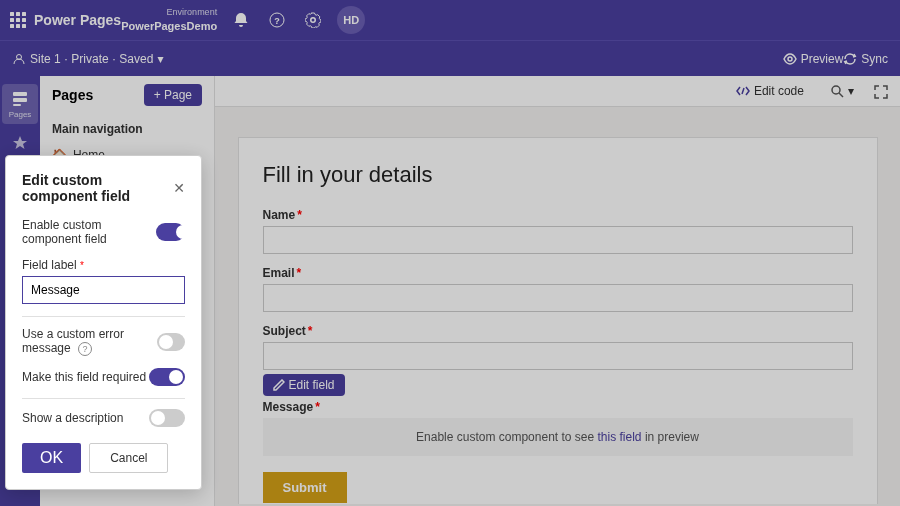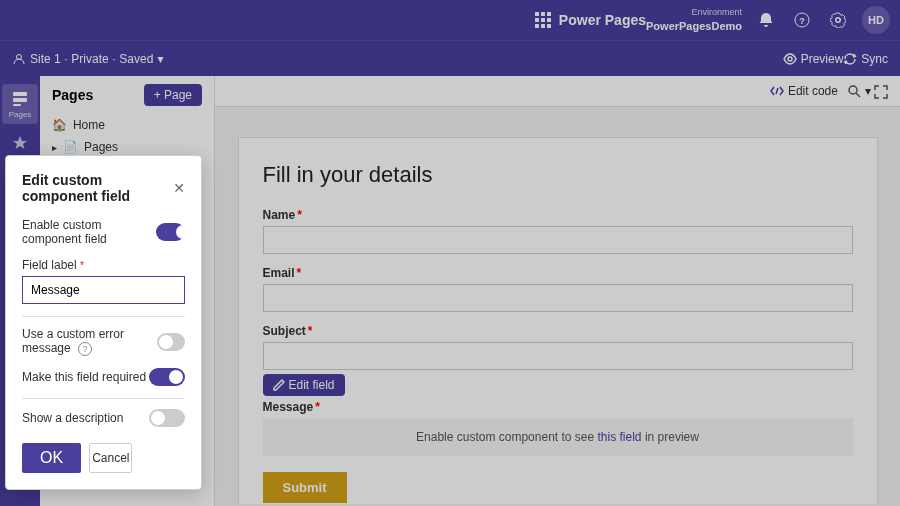--- a/index.html
+++ b/index.html
@@ -1,20 +1,20 @@
 <!DOCTYPE html>
 <html><head>
   <meta charset="utf-8">
   <style>
     * { box-sizing: border-box; margin: 0; padding: 0; }
     body { font-family: 'Segoe UI', Arial, sans-serif; font-size: 13px; background: #f3f2f1; overflow: hidden; width: 900px; height: 506px; }
 
     
     .top-bar {
-      display: flex; align-items: center; justify-content: flex-end;
+      display: flex; align-items: center; justify-content: flex-start;
       background: #4a3f9f; color: white; height: 40px; padding: 0 10px;
     }
     .top-bar-left { display: flex; align-items: center; gap: 8px; }
     .top-bar-right { display: flex; align-items: center; gap: 12px; }
     .env-label { font-size: 10px; text-align: right; line-height: 1.3; }
     .top-bar-icon { width: 24px; height: 24px; display: flex; align-items: center; justify-content: center; cursor: pointer; }
     .avatar { width: 28px; height: 28px; border-radius: 50%; background: #6b5fb5; color: white; font-size: 11px; font-weight: 600; display: flex; align-items: center; justify-content: center; }
 
     
     .secondary-bar {
@@ -42,21 +42,21 @@
     }
     .pages-header { display: flex; align-items: center; justify-content: space-between; padding: 8px 12px; }
     .pages-header-title { font-size: 14px; font-weight: 600; }
     .add-page-btn { display: flex; align-items: center; gap: 4px; background: #4a3f9f; color: white; border: none; padding: 4px 10px; border-radius: 4px; cursor: pointer; font-size: 12px; }
     .nav-section { padding: 8px 12px; font-size: 12px; font-weight: 600; color: #333; }
     .nav-item { display: flex; align-items: center; gap: 6px; padding: 4px 12px; cursor: pointer; font-size: 12px; color: #333; }
     .nav-item .nav-icon { font-size: 12px; }
 
     
     .content-area { flex: 1; background: #f3f2f1; position: relative; overflow: hidden; }
-    .content-toolbar { display: flex; align-items: center; justify-content: flex-end; gap: 3px; padding: 4px 12px; background: white; border-bottom: 1px solid #e0e0e0; }
+    .content-toolbar { display: flex; align-items: center; justify-content: flex-end; gap: 20px; padding: 4px 12px; background: white; border-bottom: 1px solid #e0e0e0; }
     .content-toolbar-btn { display: flex; align-items: center; gap: 4px; font-size: 12px; cursor: pointer; color: #333; padding: 4px 6px; }
 
     
     .form-preview { margin: 20px auto; max-width: 640px; background: white; border: 1px solid #e0e0e0; padding: 24px; }
     .form-title { font-size: 22px; font-weight: 400; color: #222; margin-bottom: 20px; }
     .form-field { margin-bottom: 12px; }
     .form-label { font-size: 12px; font-weight: 600; color: #333; margin-bottom: 4px; display: flex; align-items: center; gap: 2px; }
     .required-star { color: red; }
     .form-input { width: 100%; border: 1px solid #ccc; height: 28px; padding: 0 8px; font-size: 12px; }
     .edit-field-btn { display: flex; align-items: center; gap: 4px; background: #4a3f9f; color: white; border: none; padding: 4px 10px; border-radius: 4px; cursor: pointer; font-size: 12px; position: absolute; top: -26px; left: 0; }
@@ -84,21 +84,21 @@
     .toggle input { opacity: 0; width: 0; height: 0; }
     .slider { position: absolute; cursor: pointer; top: 0; left: 0; right: 0; bottom: 0; border-radius: 18px; background: #ccc; transition: 0.3s; }
     .slider:before { content: ''; position: absolute; height: 14px; width: 14px; left: 2px; bottom: 2px; background: white; border-radius: 50%; transition: 0.3s; }
     input:checked + .slider { background: #4a3f9f; }
     input:checked + .slider:before { transform: translateX(18px); }
     .toggle-off .slider { background: #ccc; }
     .dialog-divider { border: none; border-top: 1px solid #e0e0e0; margin: 10px 0; }
     .info-icon { display: inline-flex; align-items: center; justify-content: center; width: 14px; height: 14px; border-radius: 50%; border: 1px solid #888; font-size: 9px; color: #888; cursor: pointer; margin-left: 4px; }
     .dialog-footer { display: flex; gap: 8px; margin-top: 16px; justify-content: flex-start; }
     .btn-ok { background: #4a3f9f; color: white; border: none; padding: 6px 18px; border-radius: 2px; cursor: pointer; font-size: 16px; }
-    .btn-cancel { background: white; color: #333; border: 1px solid #ccc; padding: 6px 2px; border-radius: 2px; cursor: pointer; font-size: 12px; }
+    .btn-cancel { background: white; color: #333; border: 1px solid #ccc; padding: 6px 20px; border-radius: 2px; cursor: pointer; font-size: 12px; }
 
     
     svg { display: inline-block; vertical-align: middle; }
   </style>
 </head>
 <body>
 
 <div class="top-bar">
   <div class="top-bar-left">
     <div style="cursor:pointer;">
@@ -203,20 +203,21 @@
           <rect x="2" y="12" width="14" height="1.5" rx="0.75"></rect>
         </svg>
     </div>
   </div>
 
   <div class="pages-panel">
     <div class="pages-header">
       <span class="pages-header-title">Pages</span>
       <button class="add-page-btn">+ Page</button>
     </div>
+    <div class="nav-section">Main navigation</div>
     <div class="nav-item">
       <span class="nav-icon">🏠</span>
       <span>Home</span>
     </div>
     <div class="nav-item">
       <span style="font-size:10px;">▸</span>
       <span class="nav-icon">📄</span>
       <span>Pages</span>
     </div>
   </div>

